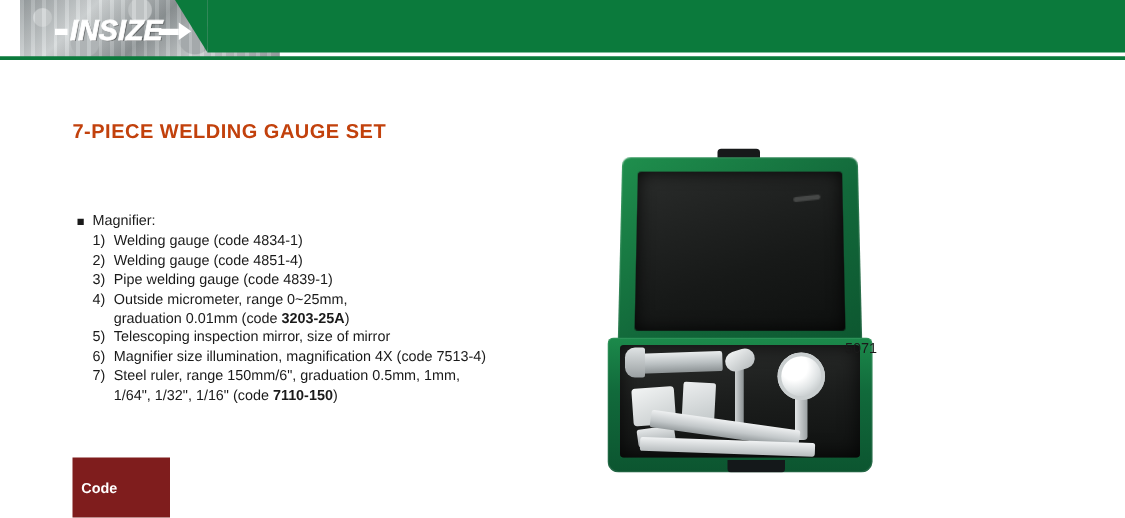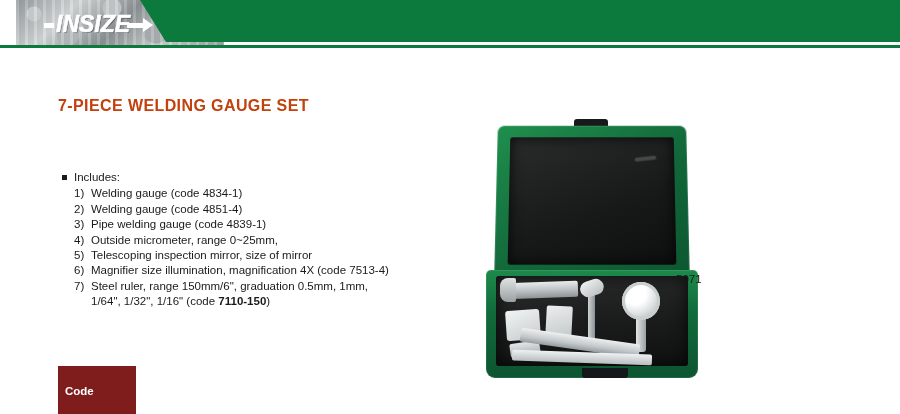--- a/index.html
+++ b/index.html
@@ -332,38 +332,41 @@
     <span class="logo-arrow"></span>
   </div>
 </div>
 <div class="header-rule"></div>
 
 <div class="page-title">7-PIECE WELDING GAUGE SET</div>
 
 <div class="includes">
   <div class="includes-head">
     <span class="bullet-sq"></span>
-    <span>Includes:</span>
+    <span>Magnifier:</span>
   </div>
   <ul class="inc-list">
     <li>
       <span class="inc-num">1)</span>
       <span class="inc-text"><span>Welding gauge (code </span><b>4834-1</b><span>)</span></span>
     </li>
     <li>
       <span class="inc-num">2)</span>
       <span class="inc-text"><span>Welding gauge (code </span><b>4851-4</b><span>)</span></span>
     </li>
     <li>
       <span class="inc-num">3)</span>
       <span class="inc-text"><span>Pipe welding gauge (code </span><b>4839-1</b><span>)</span></span>
     </li>
     <li>
       <span class="inc-num">4)</span>
       <span class="inc-text"><span>Outside micrometer, range 0~25mm,</span></span>
+    </li>
+    <li>
+      <span class="inc-cont"><span>graduation 0.01mm (code </span><b>3203-25A</b><span>)</span></span>
     </li>
     <li>
       <span class="inc-num">5)</span>
       <span class="inc-text"><span>Telescoping  inspection  mirror, size of mirror</span></span>
     </li>
     <li>
       <span class="inc-num">6)</span>
       <span class="inc-text"><span>Magnifier size illumination, magnification 4X (code </span><b>7513-4</b><span>)</span></span>
     </li>
     <li>

